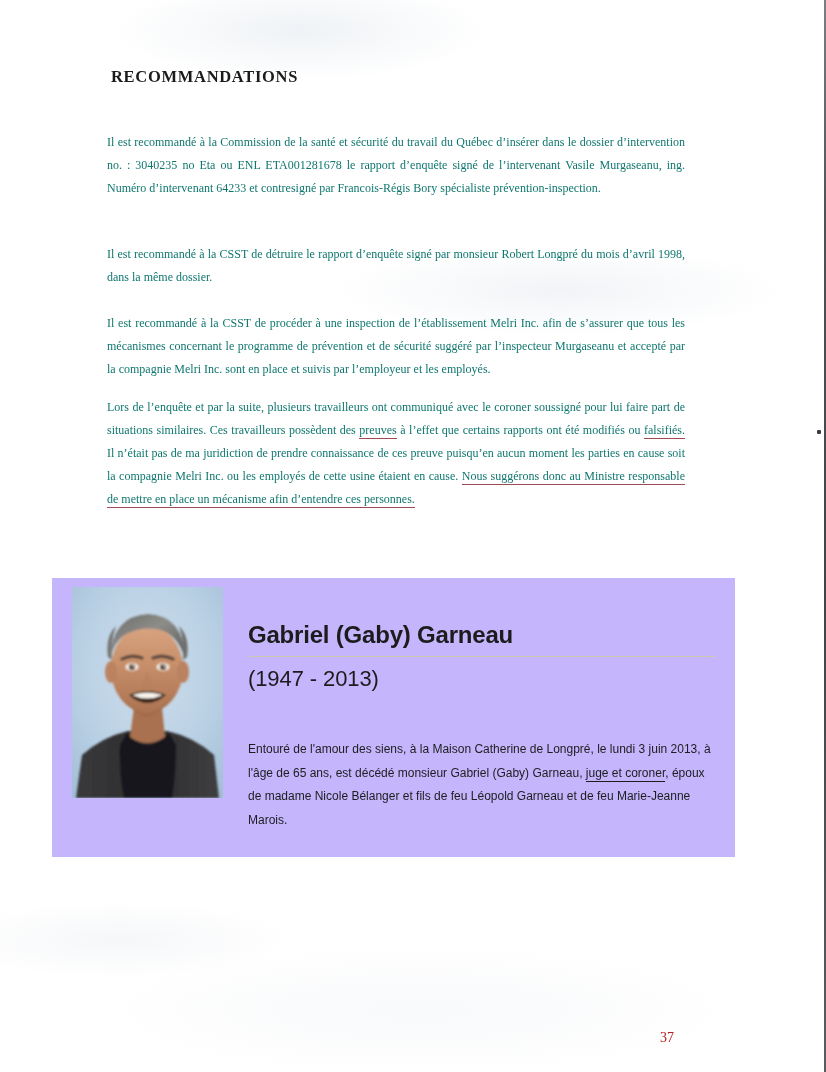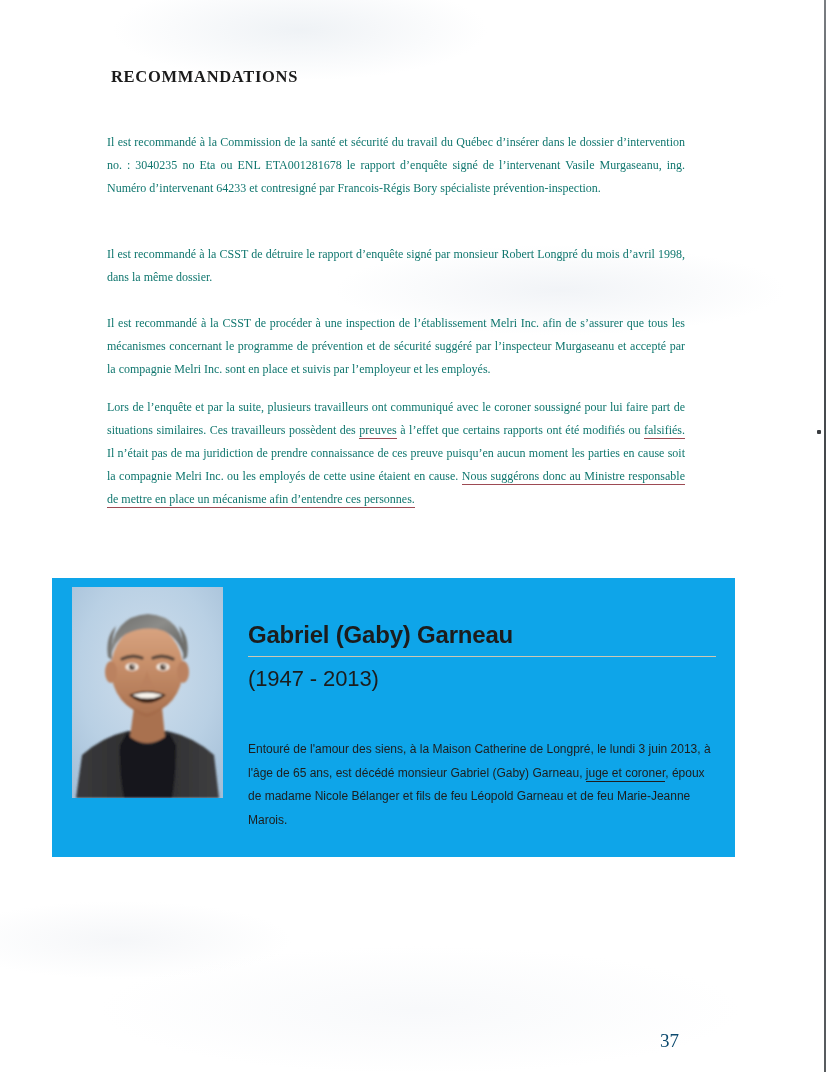--- a/index.html
+++ b/index.html
@@ -72,21 +72,21 @@
   .u-red {
     border-bottom: 1.4px solid #9d4a53;
     padding-bottom: 1px;
   }
 
   
   .obit-panel {
     position: absolute;
     left: 52px; top: 578px;
     width: 683px; height: 279px;
-    background: #0ea5e9;
+    background: #c4b5fd;
   }
   .obit-photo {
     position: absolute;
     left: 20px; top: 9px;
     width: 151px; height: 211px;
     background:
       radial-gradient(ellipse 120px 150px at 50% 46%, rgba(255,255,255,0.10) 0%, rgba(0,0,0,0.10) 100%),
       linear-gradient(165deg, #c5d8ea 0%, #b7cfe4 45%, #a9c4dc 100%);
     overflow: hidden;
   }
@@ -122,22 +122,22 @@
     width: 466px;
   }
   .u-black {
     border-bottom: 1.1px solid #1d1d1d;
     padding-bottom: 1px;
   }
 
   .page-number {
     position: absolute;
     left: 660px; top: 1030px;
-    font-size: 19px;
-    color: #0c4a6e;
+    font-size: 14px;
+    color: #b91c1c;
     font-family: "Liberation Serif", serif;
   }
 </style>
 </head>
 <body>
 
 <div class="scan-page"></div>
 
 <div class="doc">
 

